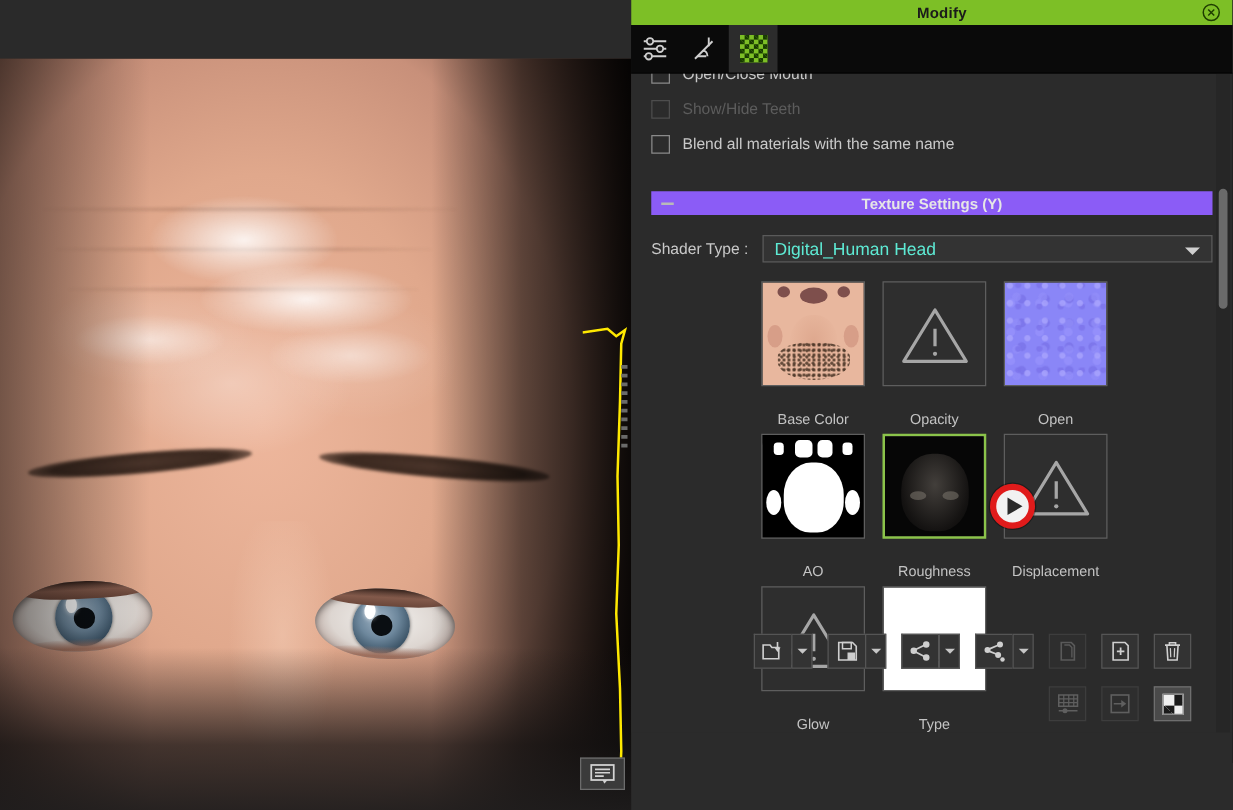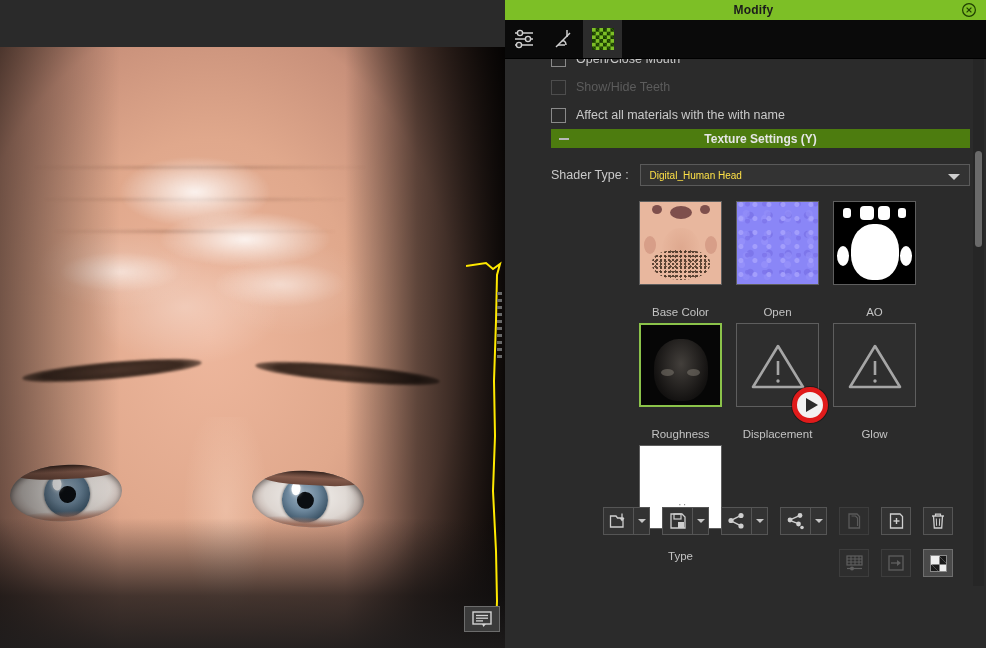--- a/index.html
+++ b/index.html
@@ -162,42 +162,41 @@
       linear-gradient(45deg, #173a00 25%, transparent 25%, transparent 75%, #173a00 75%);
     background-size: 7.4px 7.4px;
     background-position: 0 0, 3.7px 3.7px;
   }
 
   .panel-body {
     position: relative;
     height: 527px;
     background: #2b2b2b;
     overflow: hidden;
-    padding-left: 30px;
   }
 
   .chk-row {
     display: flex; align-items: center;
     height: 28px;
     padding-left: 16px;
     font-size: 12.5px; color: #c9c9c9;
   }
   .chk-row.cut { margin-top: -14px; }
   .chk-row.disabled { color: #5c5c5c; }
   .cbox {
     width: 15px; height: 15px;
     border: 1px solid #8a8a8a; background: #2b2b2b;
     margin-right: 10px; flex: 0 0 auto;
   }
   .chk-row.disabled .cbox { border-color: #4d4d4d; }
 
   .section-header {
-    margin: 0 16px 0 16px;
+    margin: 24px 16px 0 16px;
     height: 19px;
-    background: #4d7c0f;
+    background: #8b5cf6;
     display: flex; align-items: center; justify-content: center;
     position: relative;
   }
   .section-header .minus {
     position: absolute; left: 8px; top: 9px;
     width: 10px; height: 2px; background: #b9b9b9;
   }
   .section-header .lbl {
     font-size: 12px; font-weight: bold; color: #e6e6e6;
   }
@@ -206,21 +205,21 @@
     display: flex; align-items: center;
     margin: 16px 16px 0 16px;
   }
   .shader-row .lbl { font-size: 12.5px; color: #c9c9c9; margin-right: 11px; }
   .combo {
     position: relative;
     flex: 1; height: 22px;
     background: #333333; border: 1px solid #5a5a5a;
     display: flex; align-items: center;
   }
-  .combo .val { font-size: 10px; color: #fde047; padding-left: 9px; }
+  .combo .val { font-size: 14px; color: #5eead4; padding-left: 9px; }
   .combo .caret {
     position: absolute; right: 9px; top: 9px;
     width: 0; height: 0;
     border-left: 6px solid transparent;
     border-right: 6px solid transparent;
     border-top: 6px solid #cfcfcf;
   }
 
   
   .tex-grid {
@@ -514,21 +513,21 @@
         <span>Open/Close Mouth</span>
       </div>
 
       <div class="chk-row disabled">
         <span class="cbox"></span>
         <span>Show/Hide Teeth</span>
       </div>
 
       <div class="chk-row">
         <span class="cbox"></span>
-        <span>Affect all materials with the with name</span>
+        <span>Blend all materials with the same name</span>
       </div>
 
       <div class="section-header">
         <span class="minus"></span>
         <span class="lbl">Texture Settings  (Y)</span>
       </div>
 
       <div class="shader-row">
         <span class="lbl">Shader Type :</span>
         <div class="combo">
@@ -547,20 +546,30 @@
               <div class="blob" style="left:60px;top:3px;width:10px;height:9px;"></div>
               <div class="ear" style="left:4px;"></div>
               <div class="ear" style="right:4px;"></div>
               <div class="face-s"></div>
               <div class="beard"></div>
             </div>
           </div>
           <div class="tex-label">Base Color</div>
         </div>
 
+        <div class="tex-cell">
+          <div class="thumb">
+            <svg class="warn-tri" viewBox="0 0 56 48">
+              <polygon points="28,4 53,45 3,45" fill="none" stroke="#a6a6a6" stroke-width="2.6" stroke-linejoin="round"></polygon>
+              <line x1="28" y1="19" x2="28" y2="33" stroke="#a6a6a6" stroke-width="2.6"></line>
+              <circle cx="28" cy="39" r="1.7" fill="#a6a6a6"></circle>
+            </svg>
+          </div>
+          <div class="tex-label">Opacity</div>
+        </div>
 
         <div class="tex-cell">
           <div class="thumb">
             <div class="th-bump">
                 <div class="n"></div>
               </div>
           </div>
           <div class="tex-label">Open</div>
         </div>
 

